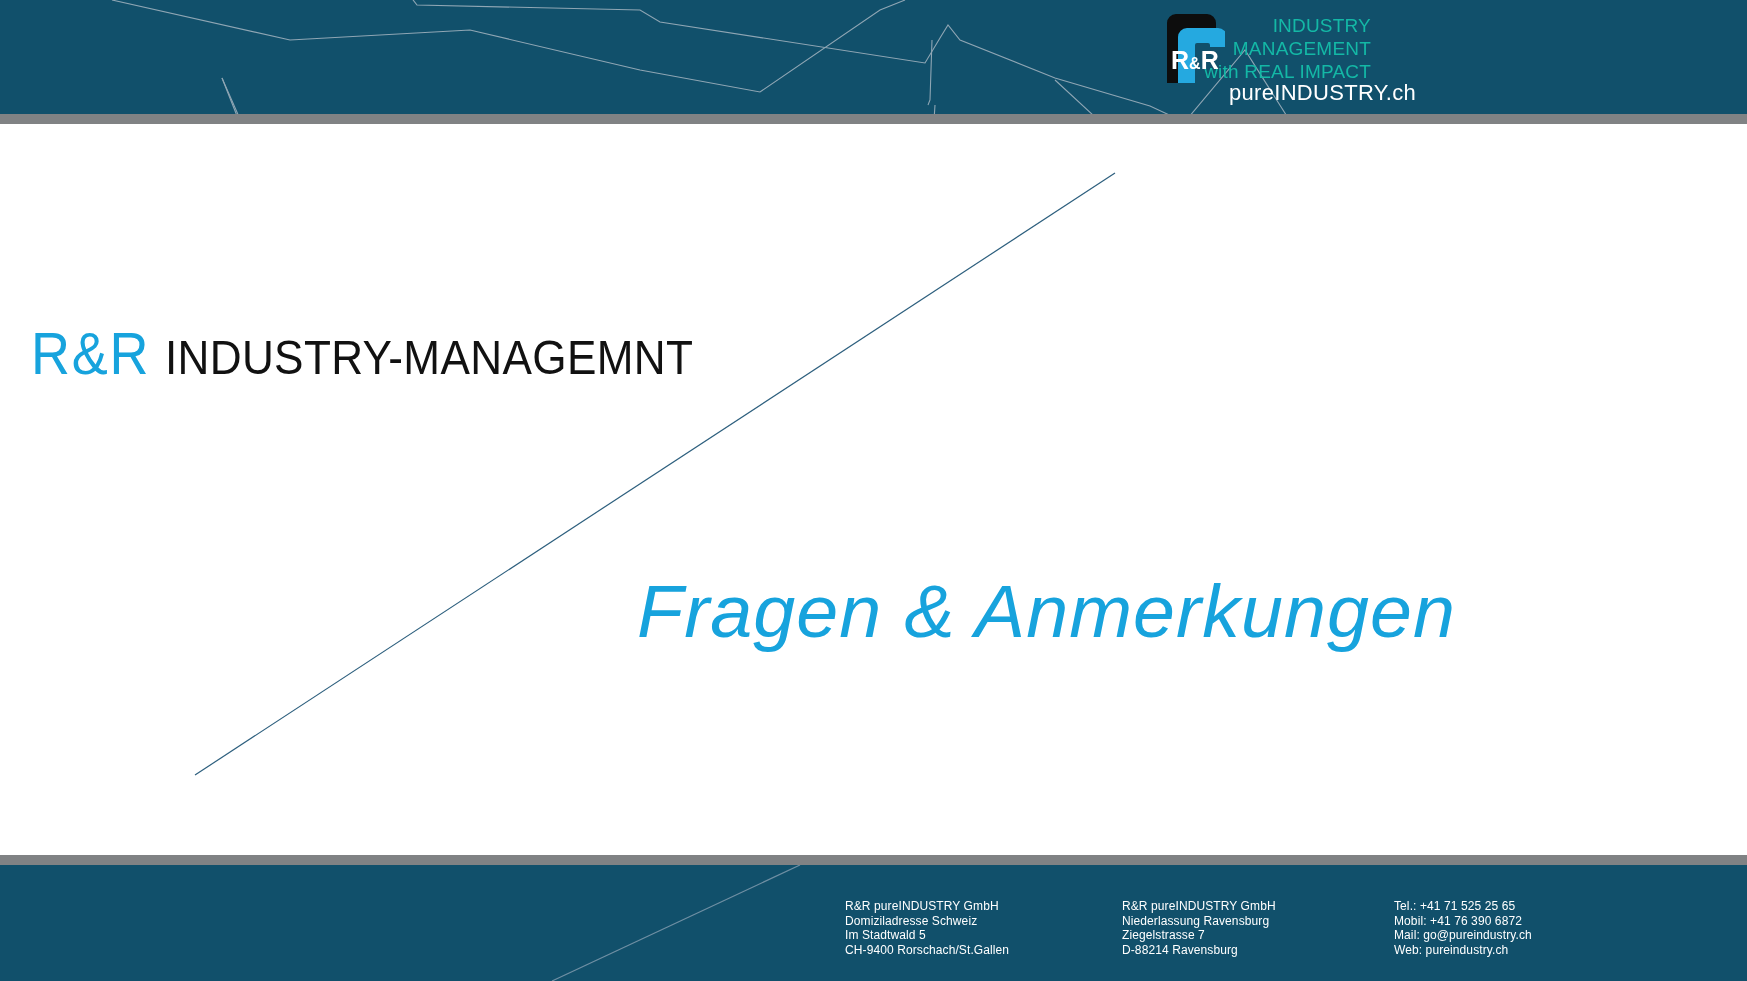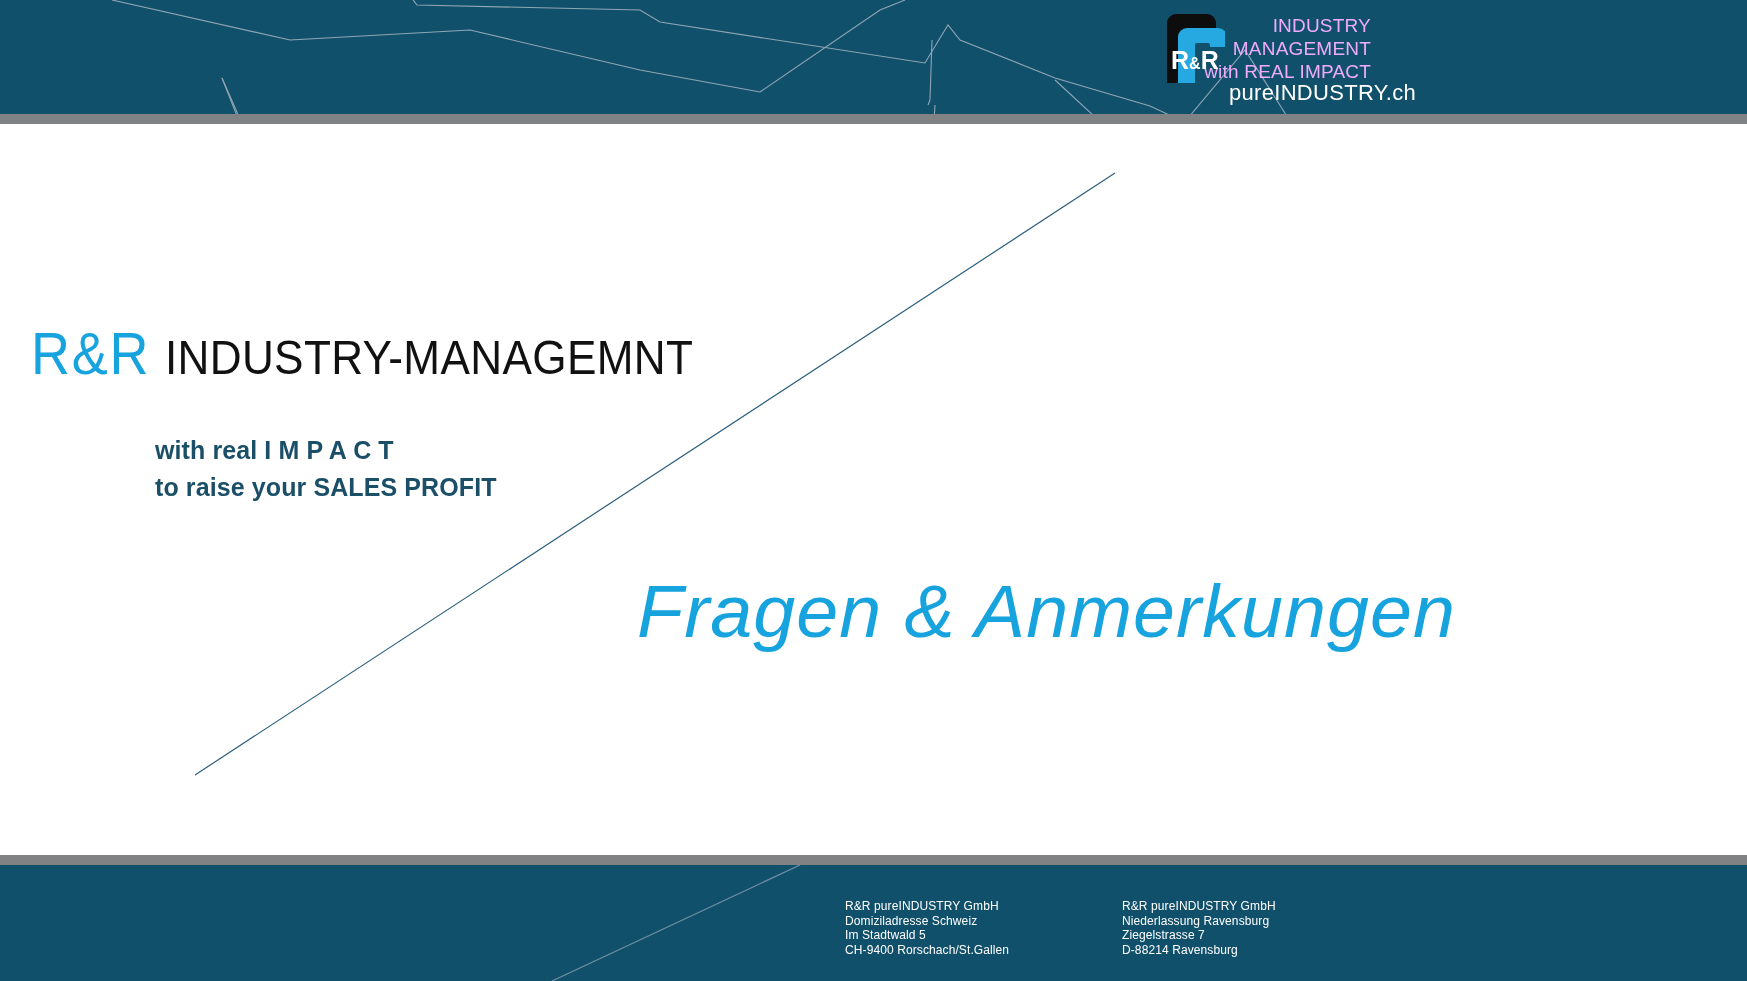--- a/index.html
+++ b/index.html
@@ -42,21 +42,21 @@
   
   .logo-block {
     position:absolute;
     right:376px; top:14px;
     display:flex;
     align-items:flex-end;
     gap:0px;
   }
   .logo-words {
     text-align:right;
-    color:#f0abfc;
+    color:#14b8a6;
     font-family:"Liberation Sans", sans-serif;
     font-size:19px;
     line-height:23px;
     letter-spacing:0.2px;
     white-space:nowrap;
   }
   .logo-mark {
     position:absolute;
     left:1163px; top:11px;
     width:62px; height:72px;
@@ -254,24 +254,20 @@
   <div class="header-rule"></div>
 
   <div class="body-area">
 
     <svg class="diag-line" viewBox="0 0 1747 731" preserveAspectRatio="none">
       <line x1="195" y1="651" x2="1115" y2="49" stroke="#2d5f7e" stroke-width="1.2"></line>
     </svg>
 
     <div class="brand-title"><span class="rr">R&amp;R</span> <span class="rest">INDUSTRY-MANAGEMNT</span></div>
 
-    <div class="claim">
-      <div>with real  I M P A C T</div>
-      <div>to raise your SALES PROFIT</div>
-    </div>
 
     <div class="headline">Fragen &amp; Anmerkungen</div>
 
   </div>
 
   <div class="footer-rule"></div>
 
   <div class="footer">
     <svg class="footer-deco" viewBox="0 0 1747 116" preserveAspectRatio="none">
       <line x1="552" y1="116" x2="800" y2="0" stroke="#6f8fa3" stroke-width="1.2"></line>
@@ -283,16 +279,22 @@
         <span class="fline">Domiziladresse Schweiz</span>
         <span class="fline">Im Stadtwald 5</span>
         <span class="fline">CH-9400 Rorschach/St.Gallen</span>
       </div>
       <div class="fcol fcol-2">
         <span class="fline">R&amp;R pureINDUSTRY GmbH</span>
         <span class="fline">Niederlassung Ravensburg</span>
         <span class="fline">Ziegelstrasse 7</span>
         <span class="fline">D-88214 Ravensburg</span>
       </div>
+      <div class="fcol fcol-3">
+        <span class="fline">Tel.: +41 71 525 25 65</span>
+        <span class="fline">Mobil: +41 76 390 6872</span>
+        <span class="fline">Mail: go@pureindustry.ch</span>
+        <span class="fline">Web: pureindustry.ch</span>
+      </div>
     </div>
   </div>
 
 </div>
 
 </body></html>

